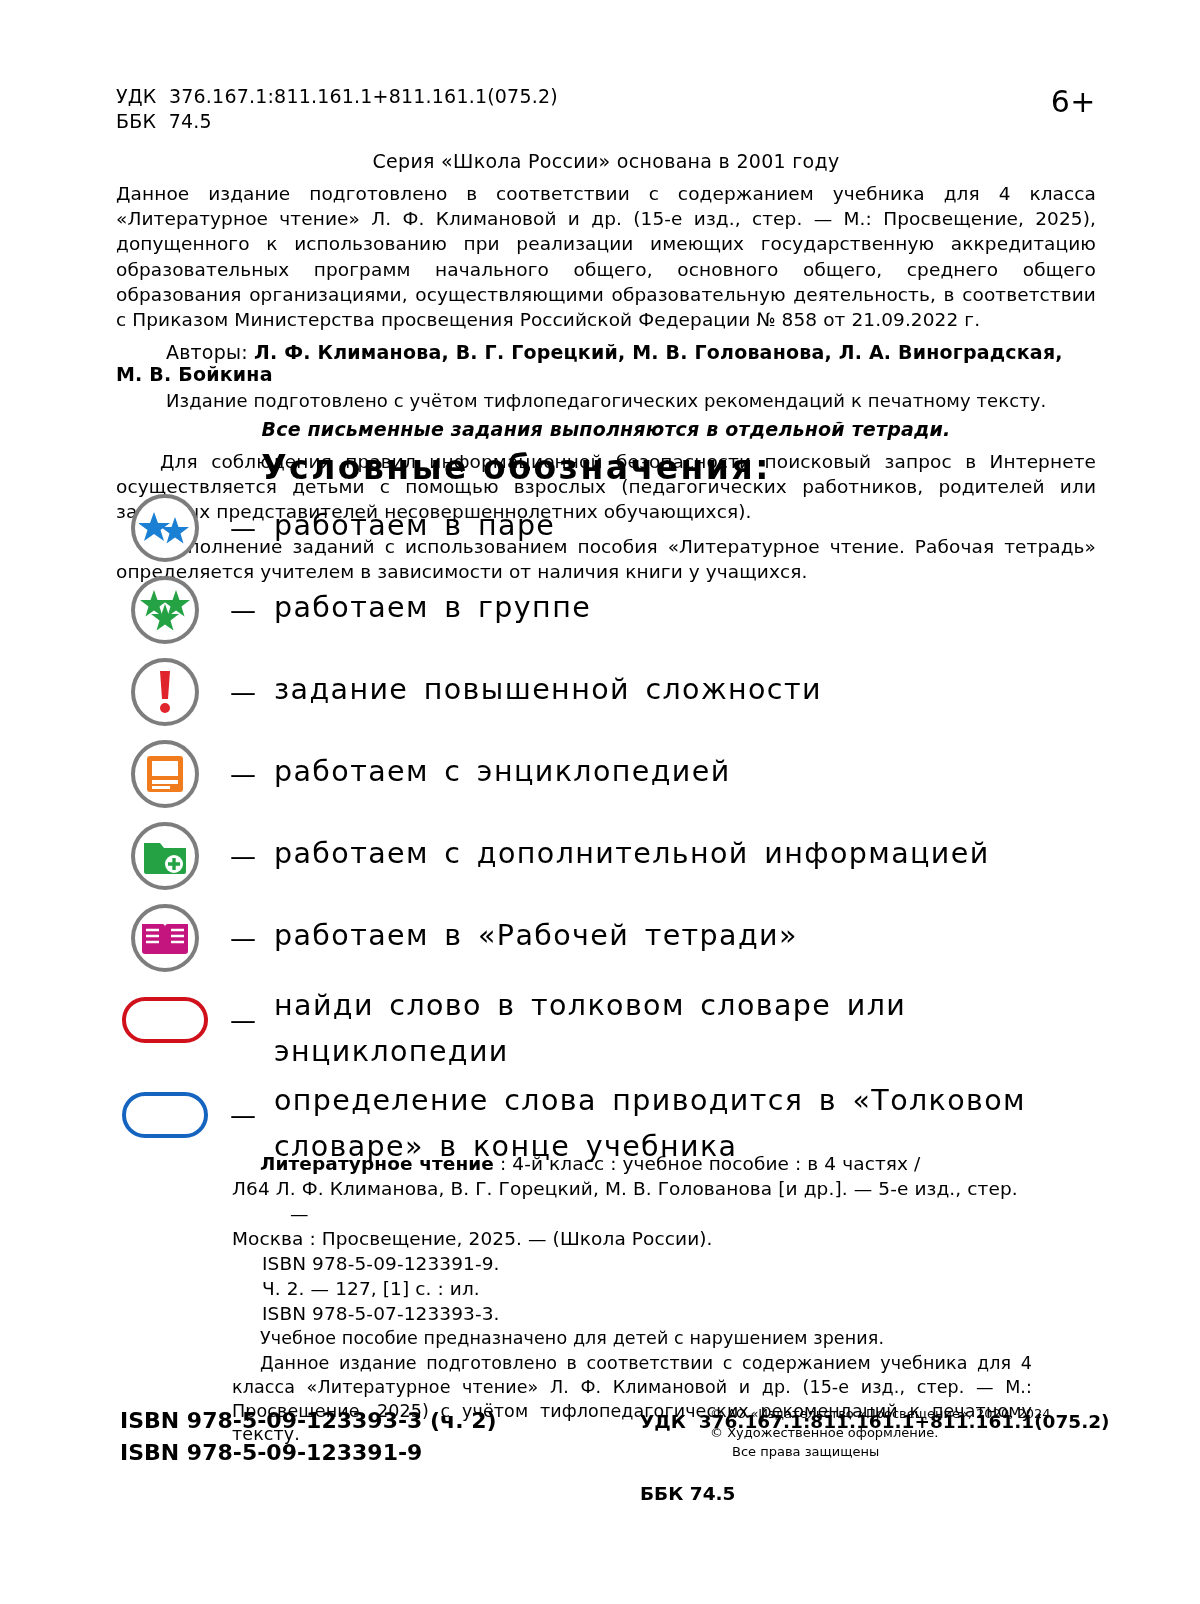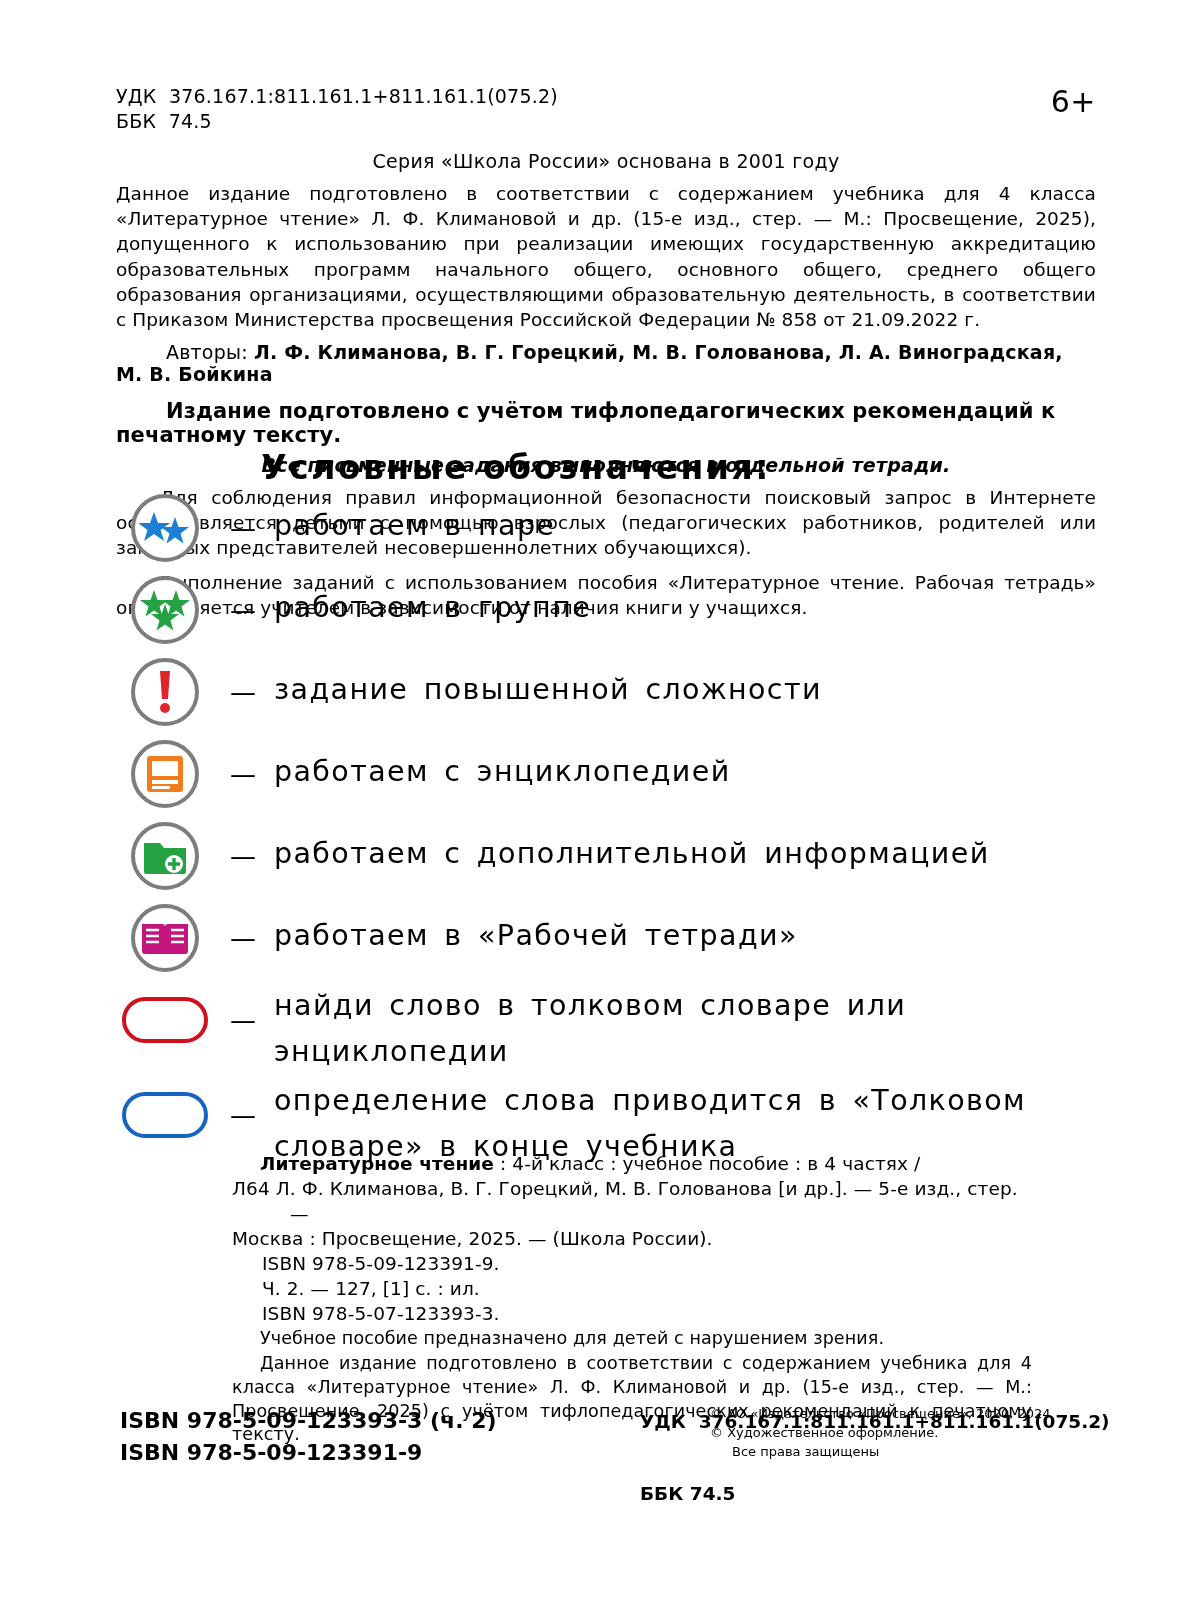--- a/index.html
+++ b/index.html
@@ -66,23 +66,23 @@
 
   .authors-line {
     margin-top: 9px;
     font-size: 19px;
     text-indent: 50px;
     letter-spacing: 0.2px;
   }
   .authors-line b { font-weight: bold; }
 
   .tiflo-line {
-    margin-top: 14px;
-    font-size: 21px;
-    font-weight: bold;
+    margin-top: 5px;
+    font-size: 18px;
+    font-weight: normal;
     text-indent: 50px;
     letter-spacing: 0.1px;
   }
   .italic-center {
     margin-top: 7px;
     text-align: center;
     font-size: 19px;
     font-weight: bold;
     font-style: italic;
     letter-spacing: 0.2px;

